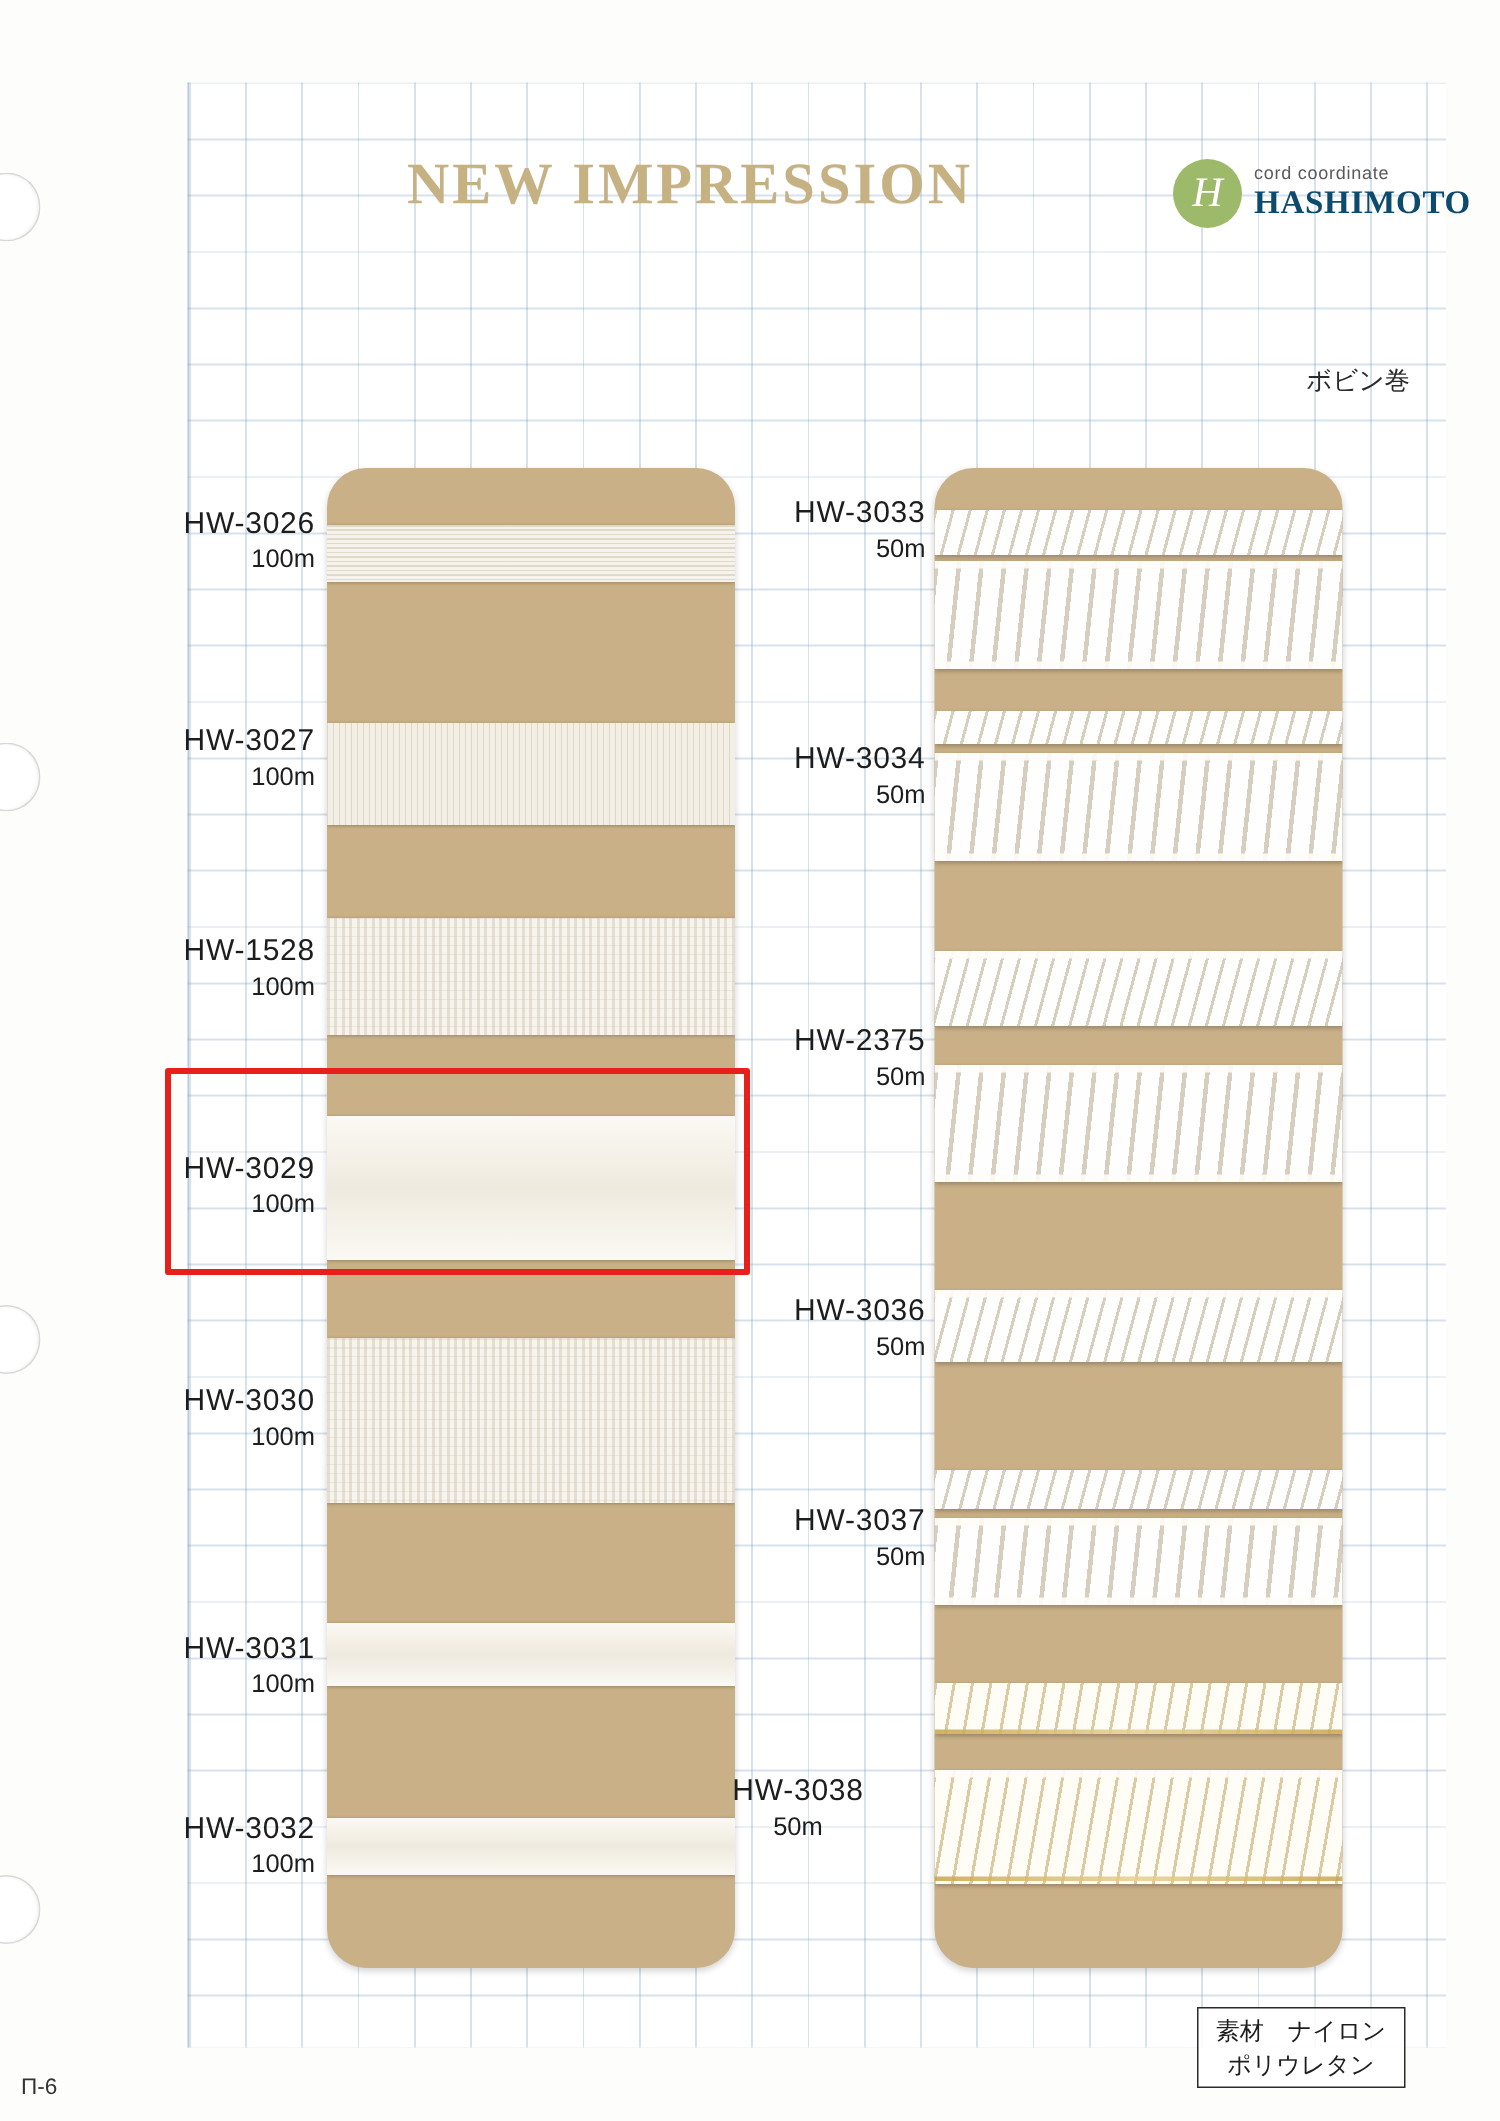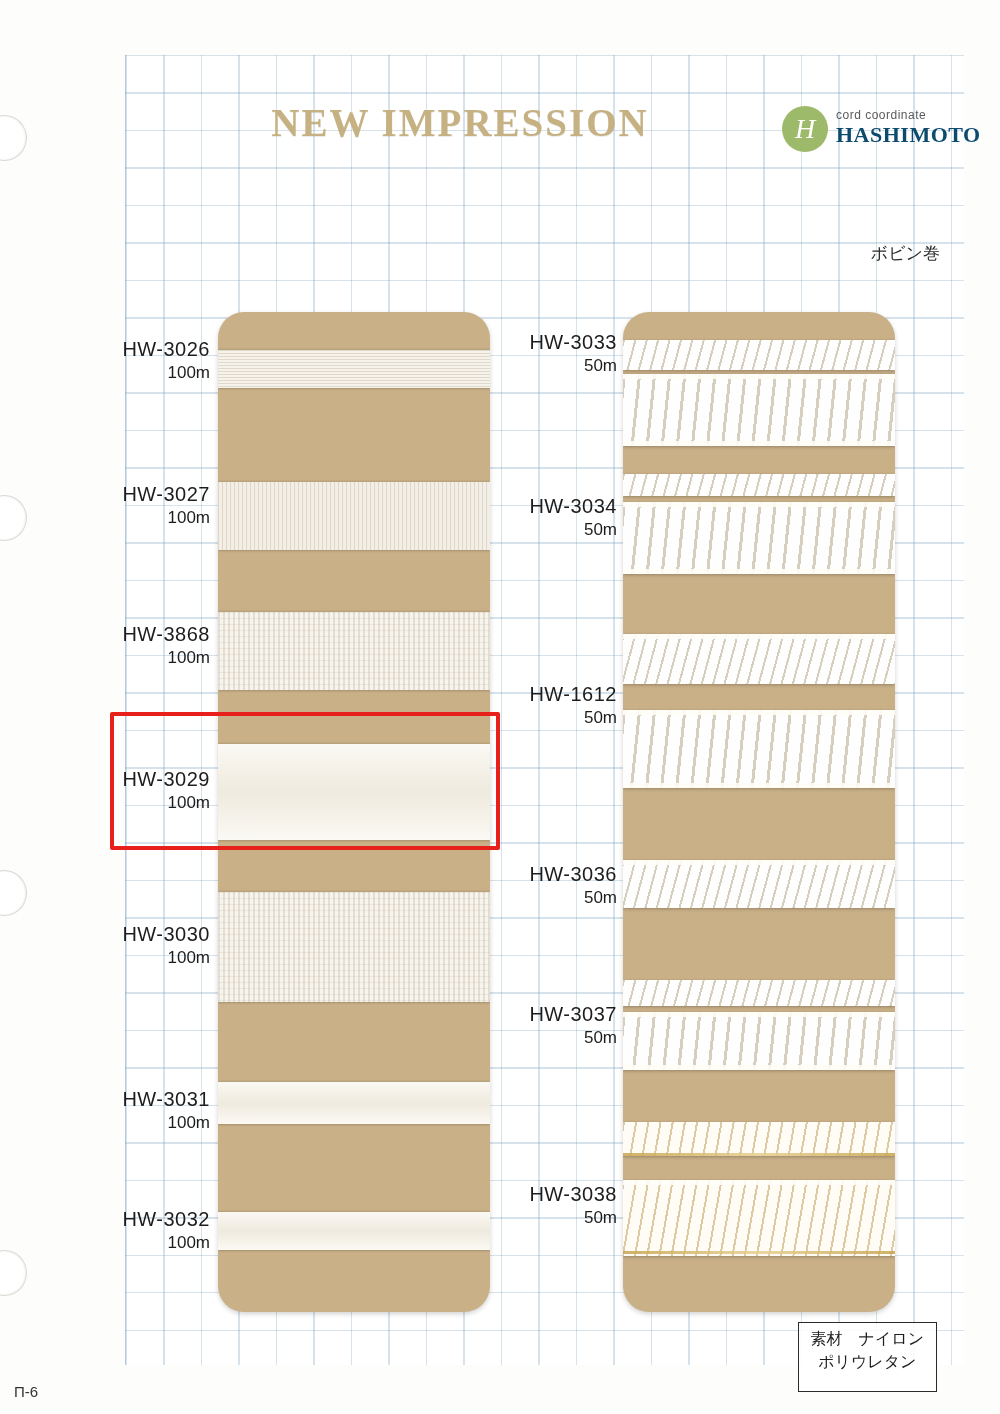--- a/index.html
+++ b/index.html
@@ -226,21 +226,21 @@
     box-sizing: border-box;
     border-radius: 2px;
   }
 
   
   #material {
     position: absolute;
     right: 63px;
     bottom: 22px;
     border: 1px solid #2a2a2a;
-    padding: 4px 12px 18px 12px;
+    padding: 4px 12px 2px 12px;
     text-align: center;
     background: rgba(255,255,255,0.85);
     margin-top: 16px;
   }
   #material div { font-size: 16px; color: #1d1d1d; line-height: 1.45; }
 
   #pagenum {
     position: absolute;
     left: 14px;
     bottom: 14px;
@@ -317,21 +317,21 @@
   <div class="col-left">
     <div class="label" style="top:338px;">
       <div class="code">HW-3026</div>
       <div class="len">100m</div>
     </div>
     <div class="label" style="top:483px;">
       <div class="code">HW-3027</div>
       <div class="len">100m</div>
     </div>
     <div class="label" style="top:623px;">
-      <div class="code">HW-3868</div>
+      <div class="code">HW-1528</div>
       <div class="len">100m</div>
     </div>
     <div class="label" style="top:768px;">
       <div class="code">HW-3029</div>
       <div class="len">100m</div>
     </div>
     <div class="label" style="top:923px;">
       <div class="code">HW-3030</div>
       <div class="len">100m</div>
     </div>
@@ -348,32 +348,32 @@
   <div class="col-right">
     <div class="label" style="top:331px;">
       <div class="code">HW-3033</div>
       <div class="len">50m</div>
     </div>
     <div class="label" style="top:495px;">
       <div class="code">HW-3034</div>
       <div class="len">50m</div>
     </div>
     <div class="label" style="top:683px;">
-      <div class="code">HW-1612</div>
+      <div class="code">HW-2375</div>
       <div class="len">50m</div>
     </div>
     <div class="label" style="top:863px;">
       <div class="code">HW-3036</div>
       <div class="len">50m</div>
     </div>
     <div class="label" style="top:1003px;">
       <div class="code">HW-3037</div>
       <div class="len">50m</div>
     </div>
-    <div class="label" style="top:1183px;">
+    <div class="label" style="top:1183px;text-align:center;">
       <div class="code">HW-3038</div>
       <div class="len">50m</div>
     </div>
   </div>
 
   <div id="highlight"></div>
 
   <div id="material">
     <div>素材　ナイロン</div>
     <div>ポリウレタン</div>

